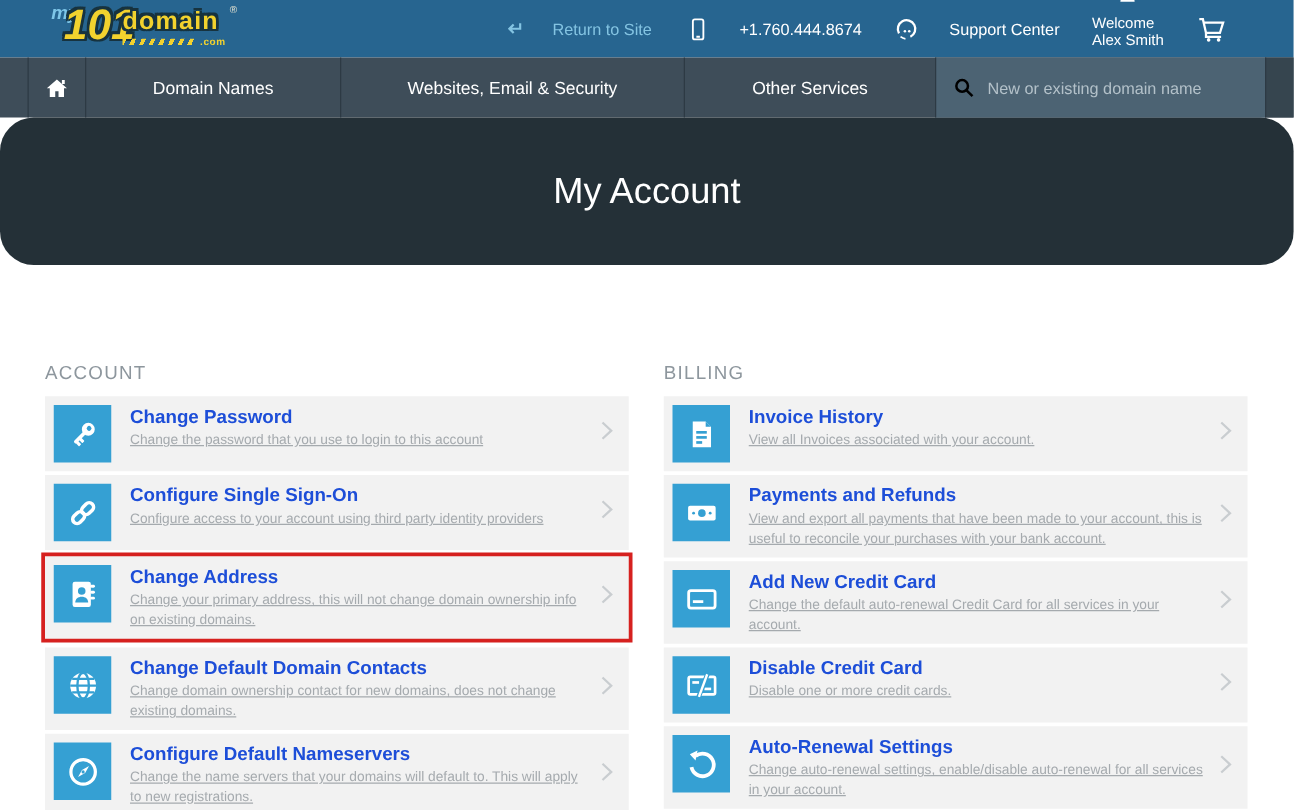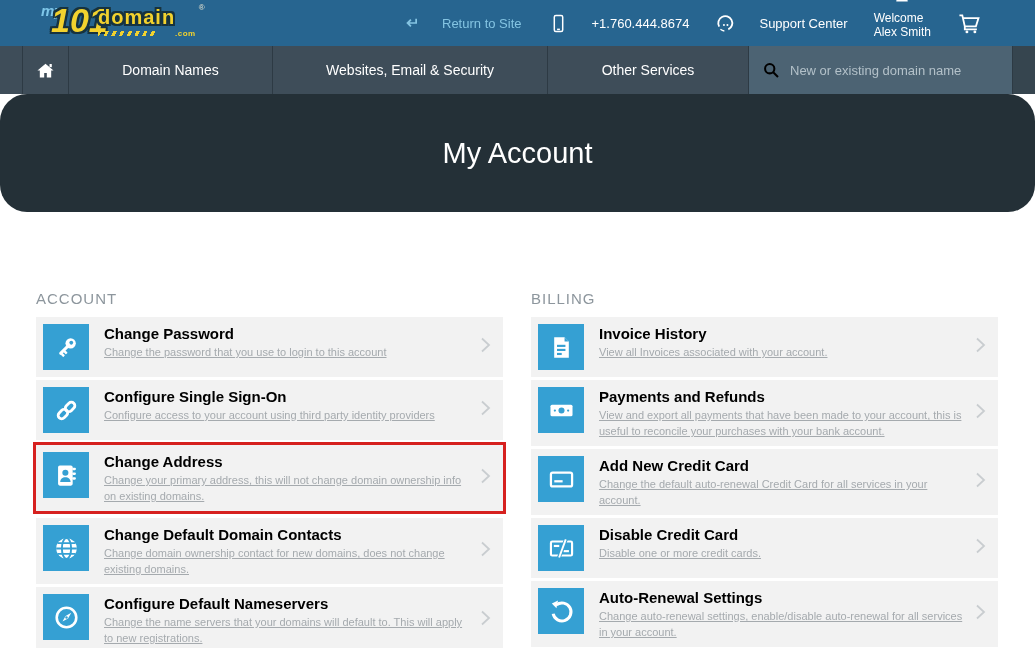--- a/index.html
+++ b/index.html
@@ -12,21 +12,21 @@
 
   
   .topbar{height:46px;background:var(--topbar);display:flex;align-items:center;padding-left:36px;}
   .logo{position:relative;width:175px;height:42px;cursor:pointer;flex:none;}
   .logo-my{position:absolute;left:5px;top:0;color:#7ec6e8;font-size:15px;font-weight:bold;font-style:italic;}
   .logo-101{position:absolute;left:15px;top:1px;color:#f2d22e;font-size:34px;line-height:1;font-weight:bold;font-style:italic;
     text-shadow:-2px 0 0 #17333f,2px 0 0 #17333f,0 -2px 0 #17333f,0 2px 0 #17333f,2px 2px 0 #17333f,-2px 2px 0 #17333f,2px -2px 0 #17333f,-2px -2px 0 #17333f;}
   .logo-right{position:absolute;left:62px;top:5px;display:flex;flex-direction:column;}
   .logo-domain{color:#f2d22e;font-size:20px;line-height:1;font-weight:bold;letter-spacing:1px;
     text-shadow:-2px 0 0 #17333f,2px 0 0 #17333f,0 -2px 0 #17333f,0 2px 0 #17333f,2px 2px 0 #17333f,-2px 2px 0 #17333f,2px -2px 0 #17333f,-2px -2px 0 #17333f;}
-  .logo-com-row{display:flex;align-items:center;justify-content:flex-end;gap:19px;margin-top:2px;}
+  .logo-com-row{display:flex;align-items:center;justify-content:flex-end;gap:4px;margin-top:2px;}
   .stripes{width:58px;height:5px;background:repeating-linear-gradient(115deg,#f2d22e 0 3px,transparent 3px 7px);}
   .logo-com{color:#f2d22e;font-size:8px;font-weight:bold;letter-spacing:.5px;}
   .logo-reg{position:absolute;right:-9px;top:-4px;color:#e9e6d2;font-size:8px;}
   .tb-right{margin-left:auto;display:flex;align-items:center;gap:26px;padding-right:53px;}
   .tb-link{display:flex;align-items:center;gap:23px;color:#fff;font-size:13px;cursor:pointer;text-decoration:none;white-space:nowrap;}
   .tb-link.return{color:#84c4e2;}
   .tb-user{display:flex;align-items:center;gap:7px;color:#fff;cursor:pointer;flex-direction:column;}
   .welcome-text{display:flex;flex-direction:column;font-size:12px;line-height:1.2;}
   .chev-dn{color:#7fbeda;}
   .tb-cart{color:#fff;cursor:pointer;display:flex;align-items:center;}
@@ -53,21 +53,21 @@
 
   
   .content{display:flex;gap:28px;padding:0 37px 0 36px;background:#fff;}
   .col{width:467px;flex:none;}
   .section-title{color:#8d969d;font-size:15px;letter-spacing:1px;margin:78px 0 10px;}
   .card{position:relative;display:flex;align-items:flex-start;background:#f2f2f2;padding:7px;margin-bottom:3px;cursor:pointer;}
   .card.highlighted{box-shadow:0 0 0 3px var(--red);margin:5px 0 7px;}
   .icon-tile{width:46px;height:46px;background:var(--accent);flex:none;display:flex;align-items:center;justify-content:center;}
   .icon-tile svg{width:27px;height:27px;}
   .card-text{margin-left:15px;padding:1px 28px 0 0;flex:1;}
-  .card-title{font-size:15px;font-weight:bold;color:#000000;margin-bottom:2px;line-height:17px;}
+  .card-title{font-size:15px;font-weight:bold;color:#1d4ed8;margin-bottom:2px;line-height:17px;}
   .card-desc{font-size:11px;color:#a5aaae;line-height:16px;text-decoration:underline;}
   .chev{position:absolute;right:6px;top:50%;transform:translateY(-50%);}
   .chev svg{width:24px;height:26px;}
 </style>
 <title>My Account</title></head>
 <body>
 
 <div class="topbar">
   <div class="logo">
     <span class="logo-my">my</span>

